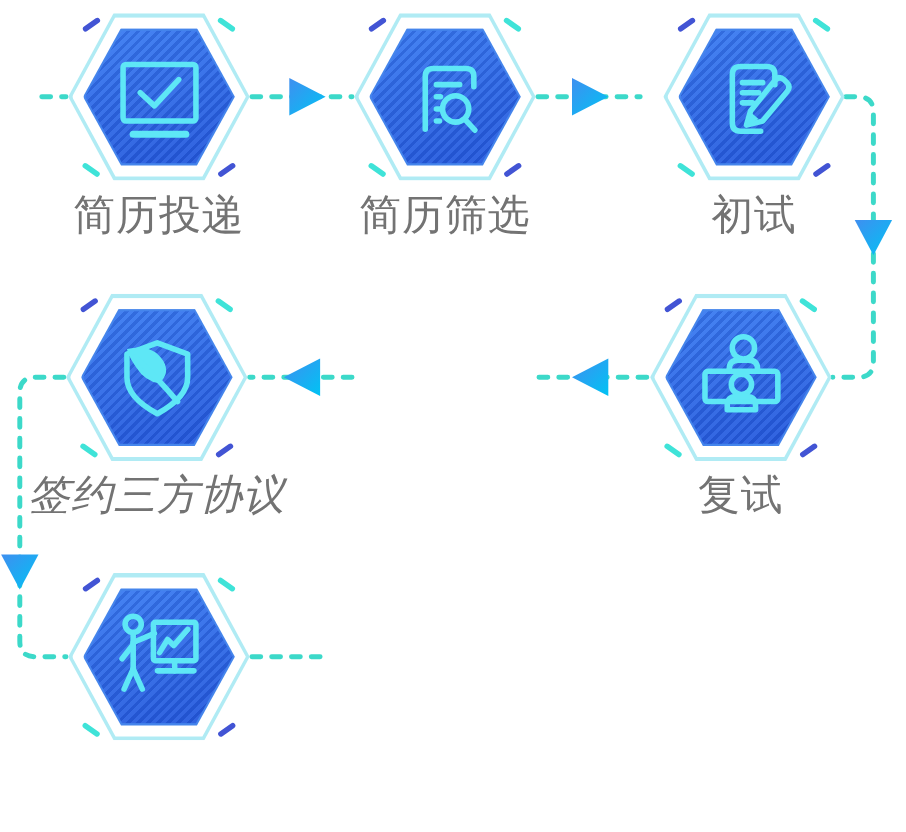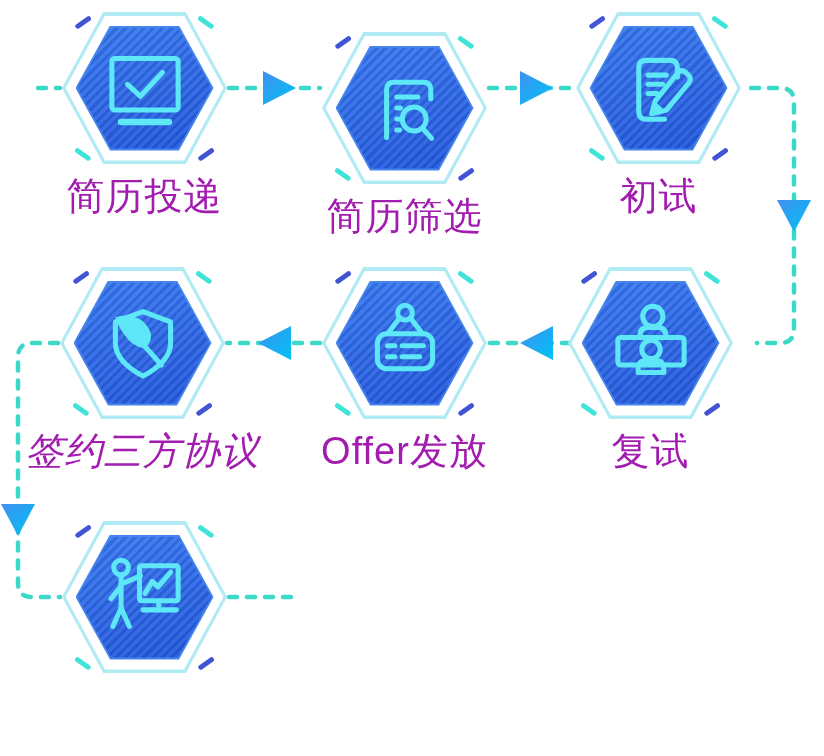--- a/index.html
+++ b/index.html
@@ -25,25 +25,25 @@
   .icon .fill{fill:#5ee7f6;stroke:none;}
   .icon .thick{stroke-width:7;}
 
   .cd{position:absolute;width:18px;height:4.5px;border-radius:3px;}
   .cd.tl{left:12px;top:8px;transform:rotate(-35deg);background:#4254d4;}
   .cd.tr{right:12px;top:8px;transform:rotate(35deg);background:#3fe3d8;}
   .cd.bl{left:12px;bottom:8px;transform:rotate(35deg);background:#3fe3d8;}
   .cd.br{right:12px;bottom:8px;transform:rotate(-35deg);background:#4254d4;}
 
   .label{position:absolute;top:164px;left:50%;transform:translateX(-50%);
-    white-space:nowrap;font-size:38px;line-height:1.1;color:#a21caf;
+    white-space:nowrap;font-size:38px;line-height:1.1;color:#737373;
     letter-spacing:1px;font-weight:400;}
 
-  .n1{left:62px;top:12px;}  .n2{left:322px;top:12px;margin-top:20px;} .n3{left:576px;top:12px;text-align:center;}
-  .n4{left:568px;top:267px;text-align:right;}.n5{left:322px;top:267px;}.n6{left:60px;top:267px;font-style:italic;}
+  .n1{left:62px;top:12px;}  .n2{left:322px;top:12px;} .n3{left:603px;top:12px;text-align:center;}
+  .n4{left:591px;top:267px;text-align:right;}.n5{left:322px;top:267px;}.n6{left:60px;top:267px;font-style:italic;}
   .n7{left:62px;top:521px;}
 </style>
 </head>
 <body>
 
 <div class="canvas">
 
   <svg class="connectors" width="824" height="756" viewBox="0 0 824 756">
     <defs>
       <linearGradient id="ag" x1="0" y1="0" x2="1" y2="1">
@@ -165,47 +165,20 @@
           </div>
       </div>
       <i class="cd tl"></i>
       <i class="cd tr"></i>
       <i class="cd bl"></i>
       <i class="cd br"></i>
     </div>
     <div class="label">复试</div>
   </div>
 
-  <div class="node n5">
-    <div class="hex">
-      <div class="hex-ring">
-        <div class="hex-white">
-            <div class="hex-edge">
-              <div class="hex-fill">
-          <svg class="icon" viewBox="0 0 100 100">
-            <circle cx="50" cy="17" r="8"></circle>
-            <line x1="44" y1="23" x2="31" y2="40"></line>
-            <line x1="56" y1="23" x2="69" y2="40"></line>
-            <rect x="20" y="40" width="60" height="38" rx="10"></rect>
-            <line x1="31" y1="53" x2="39" y2="53"></line>
-            <line x1="47" y1="53" x2="70" y2="53"></line>
-            <line x1="31" y1="65" x2="39" y2="65"></line>
-            <line x1="47" y1="65" x2="66" y2="65"></line>
-          </svg>
-        </div>
-            </div>
-          </div>
-      </div>
-      <i class="cd tl"></i>
-      <i class="cd tr"></i>
-      <i class="cd bl"></i>
-      <i class="cd br"></i>
-    </div>
-    <div class="label">Offer发放</div>
-  </div>
 
   <div class="node n6">
     <div class="hex">
       <div class="hex-ring">
         <div class="hex-white">
             <div class="hex-edge">
               <div class="hex-fill">
           <svg class="icon" viewBox="0 0 100 100">
             <path d="M50,16 L80,27 V50 Q80,70 50,86 Q20,70 20,50 V27 Z"></path>
             <path class="fill" d="M20,22 Q45,16 56,34 Q63,46 52,56 Q38,54 29,40 Q22,30 20,22 Z"></path>

